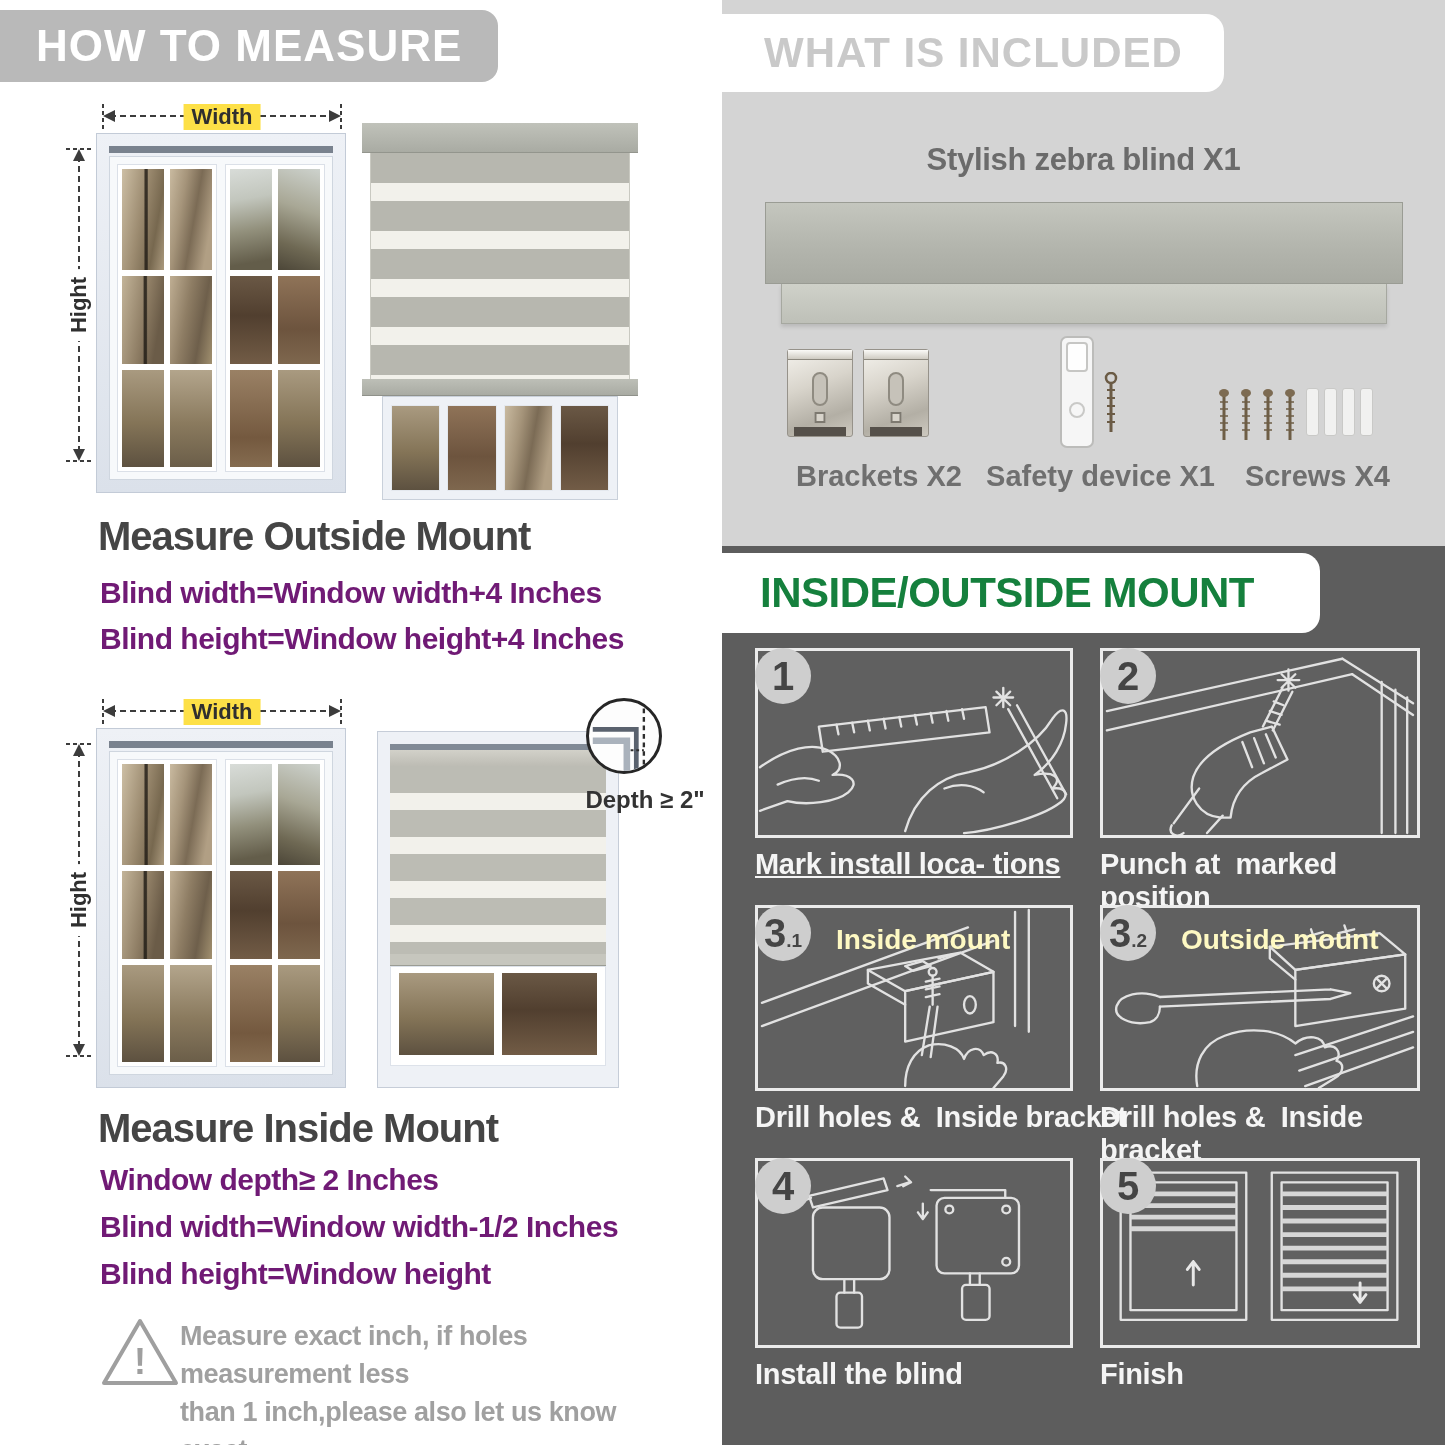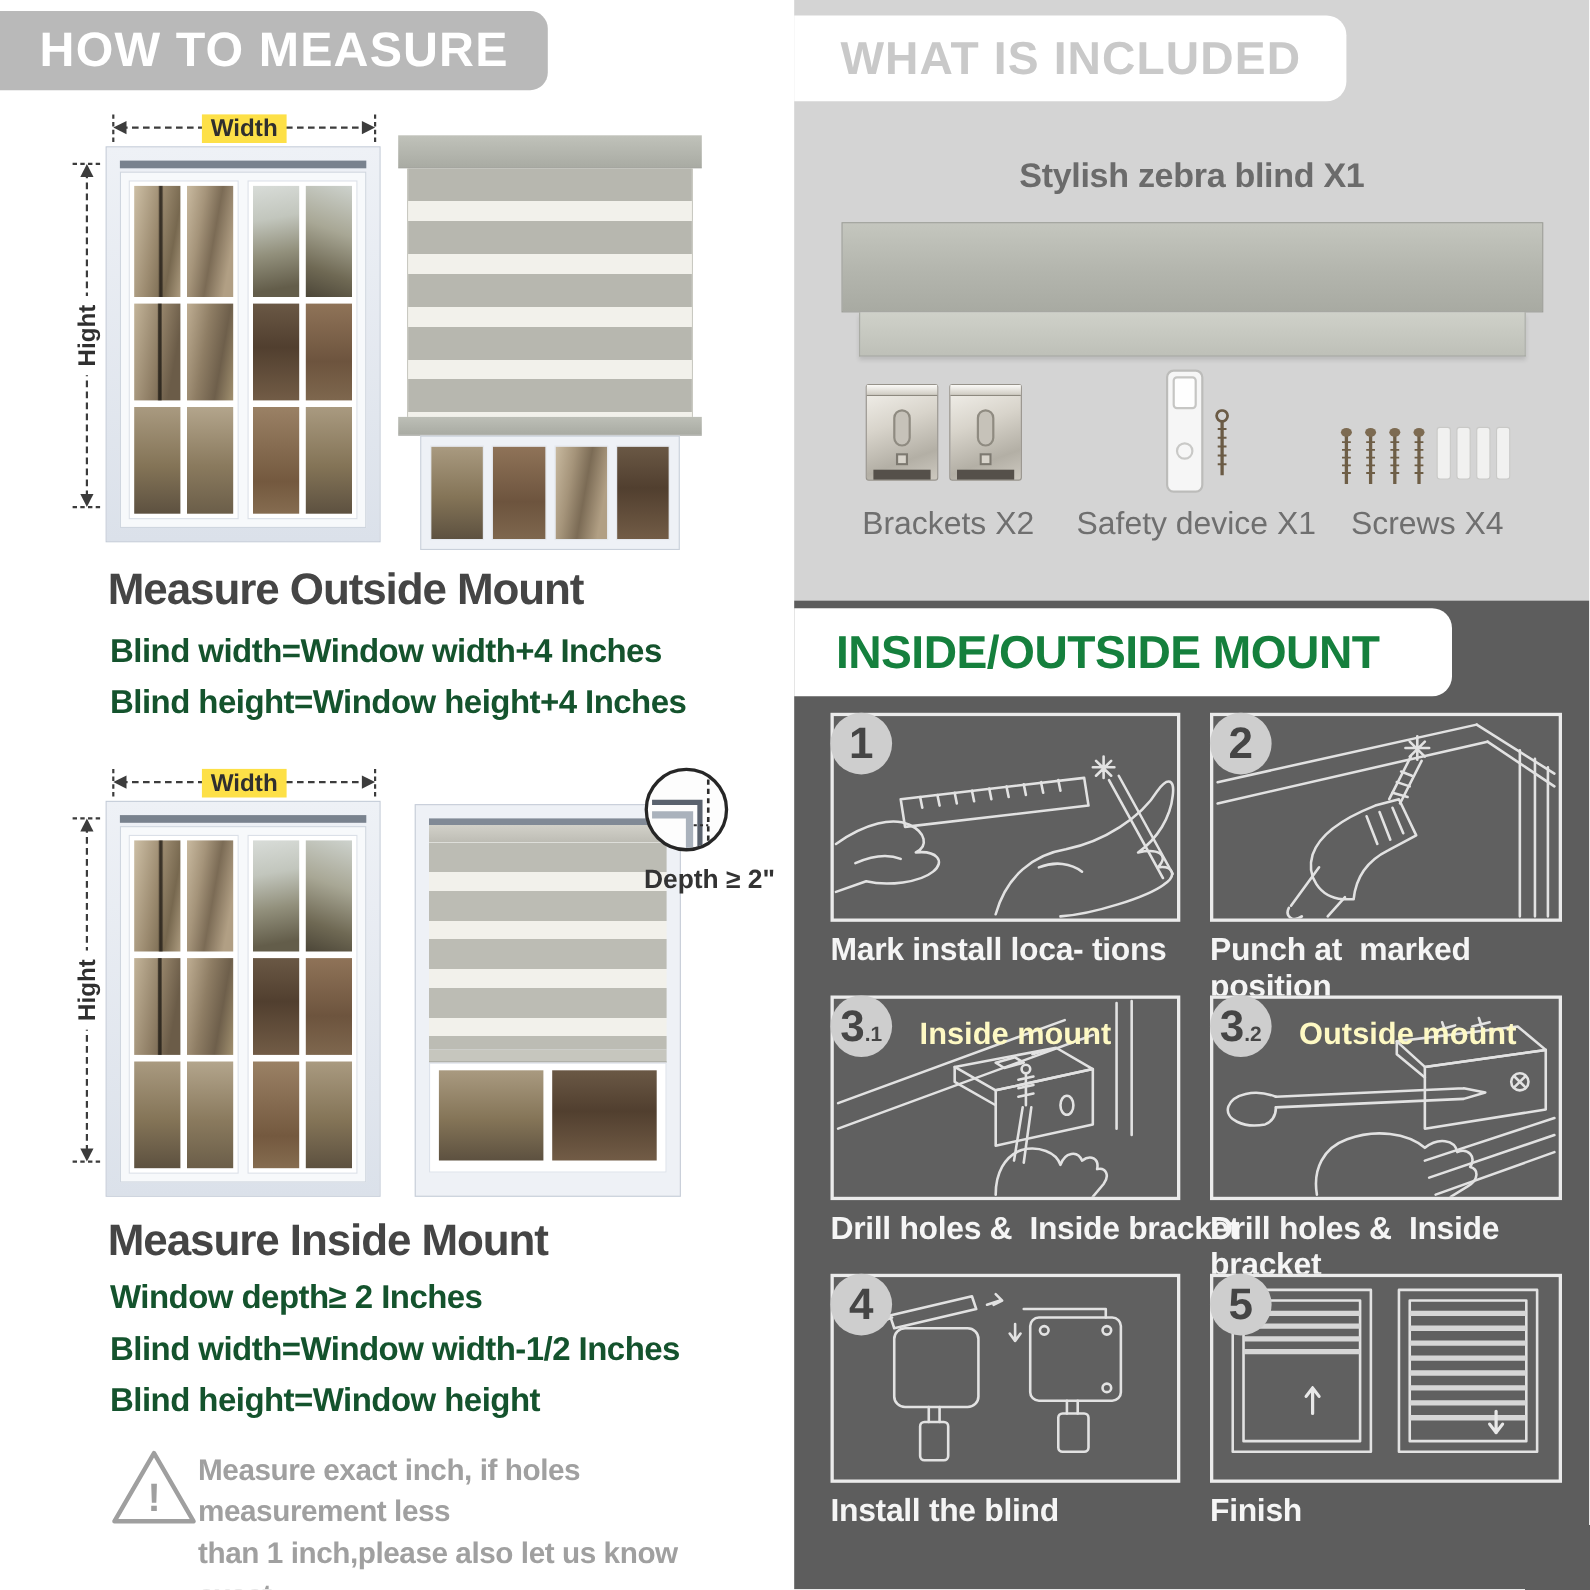--- a/index.html
+++ b/index.html
@@ -41,21 +41,21 @@
     border:2px solid #7d7970;background:#d8d4cb;}
   .br-foot{position:absolute;left:10%;bottom:0;width:80%;height:9px;background:#55504a;}
   .safety{position:absolute;left:1060px;top:336px;width:34px;height:112px;
     background:rgba(252,252,252,.85);border:2px solid #bcbcba;border-radius:7px;}
   .safety:before{content:"";position:absolute;left:4px;top:4px;width:18px;height:26px;
     border:2px solid #c6c6c4;border-radius:4px;background:rgba(255,255,255,.9);}
   .safety:after{content:"";position:absolute;left:50%;bottom:28px;transform:translateX(-50%);
     width:12px;height:12px;border:2px solid #c9c9c7;border-radius:50%;}
   .anchors{position:absolute;left:1306px;top:388px;width:72px;height:52px;display:flex;gap:5px;}
   .anchor{width:13px;height:48px;background:rgba(248,248,246,.8);border:1px solid #c9c9c7;border-radius:3px;}
-  .inc-label{position:absolute;top:460px;font-size:29px;font-weight:normal;color:#6f6f6f;text-align:center;}
+  .inc-label{position:absolute;top:460px;font-size:29px;font-weight:bold;color:#6f6f6f;text-align:right;}
 
   
   .win{position:absolute;width:250px;height:360px;padding:12px;
     background:linear-gradient(#eef1f6,#dbe1ea);border:1px solid #c3cbd7;}
   .win-top{height:7px;background:#79828e;margin-bottom:3px;}
   .sashes{height:324px;background:#f7f9fb;border:1px solid #cfd6df;display:flex;gap:8px;padding:7px;}
   .sash{flex:1;display:grid;grid-template-columns:1fr 1fr;grid-template-rows:1.15fr 1fr 1.1fr;
     gap:6px;background:#fff;border:1px solid #dbe0e8;padding:4px;}
   .pane{width:100%;height:100%;}
   .g1{background:linear-gradient(100deg,#c9baa0 0%,#a5947a 30%,#7b6b55 55%,#b19f84 85%);}
@@ -100,21 +100,21 @@
   
   .harrow{position:absolute;width:244px;height:30px;}
   .varrow{position:absolute;width:30px;height:318px;}
   .dim-label{position:absolute;left:50%;top:50%;transform:translate(-50%,-50%);
     background:#fde047;padding:0 8px;font-size:22px;font-weight:bold;color:#2f2f2f;white-space:nowrap;}
   .dim-label-v{position:absolute;left:50%;top:50%;transform:translate(-50%,-50%) rotate(-90deg);
     background:#fff;padding:0 8px;font-size:22px;font-weight:bold;color:#2f2f2f;white-space:nowrap;}
 
   
   .mount-heading{position:absolute;font-size:40px;font-weight:bold;color:#454545;letter-spacing:-1px;}
-  .formula{position:absolute;font-size:30px;font-weight:bold;color:#14532d;letter-spacing:-0.5px;}
+  .formula{position:absolute;font-size:30px;font-weight:bold;color:#701a75;letter-spacing:-0.5px;}
   .warn-tri{position:absolute;left:98px;top:1316px;}
   .warn-text{position:absolute;left:180px;top:1317px;width:480px;font-size:27px;
     color:#a0a0a0;line-height:38px;font-weight:bold;letter-spacing:-0.4px;}
 
   
   .panel{position:absolute;border:3px solid #ebebeb;background:#606060;}
   .art{position:absolute;left:0;top:0;width:100%;height:100%;}
   .badge{position:absolute;top:-3px;left:-3px;width:56px;height:56px;border-radius:50%;
     background:#cecece;color:#454545;display:flex;align-items:center;justify-content:center;font-weight:bold;}
   .badge-num{font-size:40px;line-height:1;}
@@ -356,21 +356,21 @@
         <path d="M255,60 L305,152 M264,56 L314,148"></path>
         <path d="M150,186 C160,150 185,130 215,125 C250,118 285,95 300,70 C310,56 316,60 314,75 C312,95 300,115 282,128 C300,124 312,130 300,142 C315,140 318,150 306,158 C290,170 240,186 210,188"></path>
         <path d="M190,142 C205,136 220,138 230,146"></path>
       </g>
     </svg>
     <div class="badge">
       <span class="badge-num">1</span>
         <span class="badge-sub"></span>
     </div>
   </div>
-  <div class="step-caption" style="left:755px;top:848px;">Mark install loca- tions</div>
+  <div class="step-caption" style="left:755px;top:848px;text-decoration:underline;">Mark install loca- tions</div>
 
   <div class="panel" style="left:1100px;top:648px;width:320px;height:190px;">
     <svg class="art" viewBox="0 0 320 190" preserveAspectRatio="none">
       <g stroke="#e2e2e2" stroke-width="2.4" fill="none" stroke-linecap="round" stroke-linejoin="round">
         <path d="M4,62 L244,8 M4,82 L254,24"></path>
         <path d="M244,8 L316,54 M254,24 L316,66"></path>
         <path d="M284,32 L284,188 M298,40 L298,188 M310,48 L310,188"></path>
         <path d="M163,78 L183,38 M173,82 L193,42"></path>
         <path d="M166,72 l14,4 M170,62 l12,4 M174,52 l10,4"></path>
         <path d="M182,24 l14,14 M196,24 l-14,14 M189,19 v22 M178,30 h22"></path>

